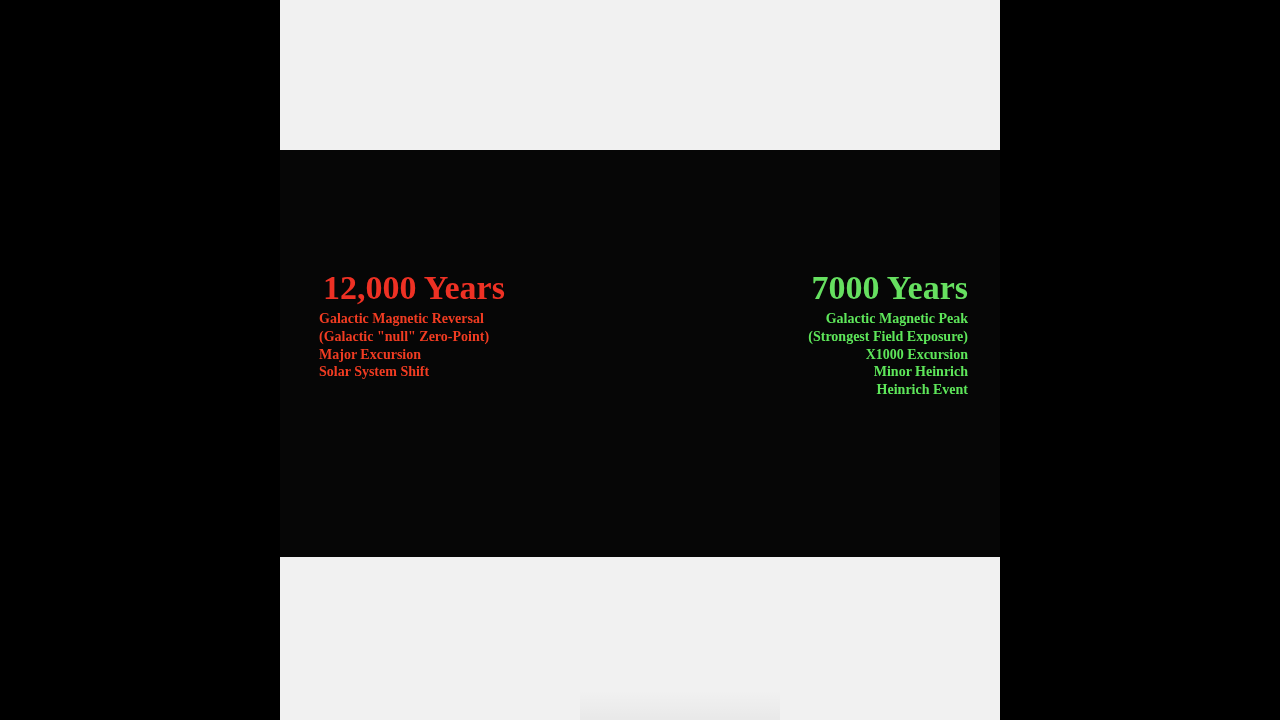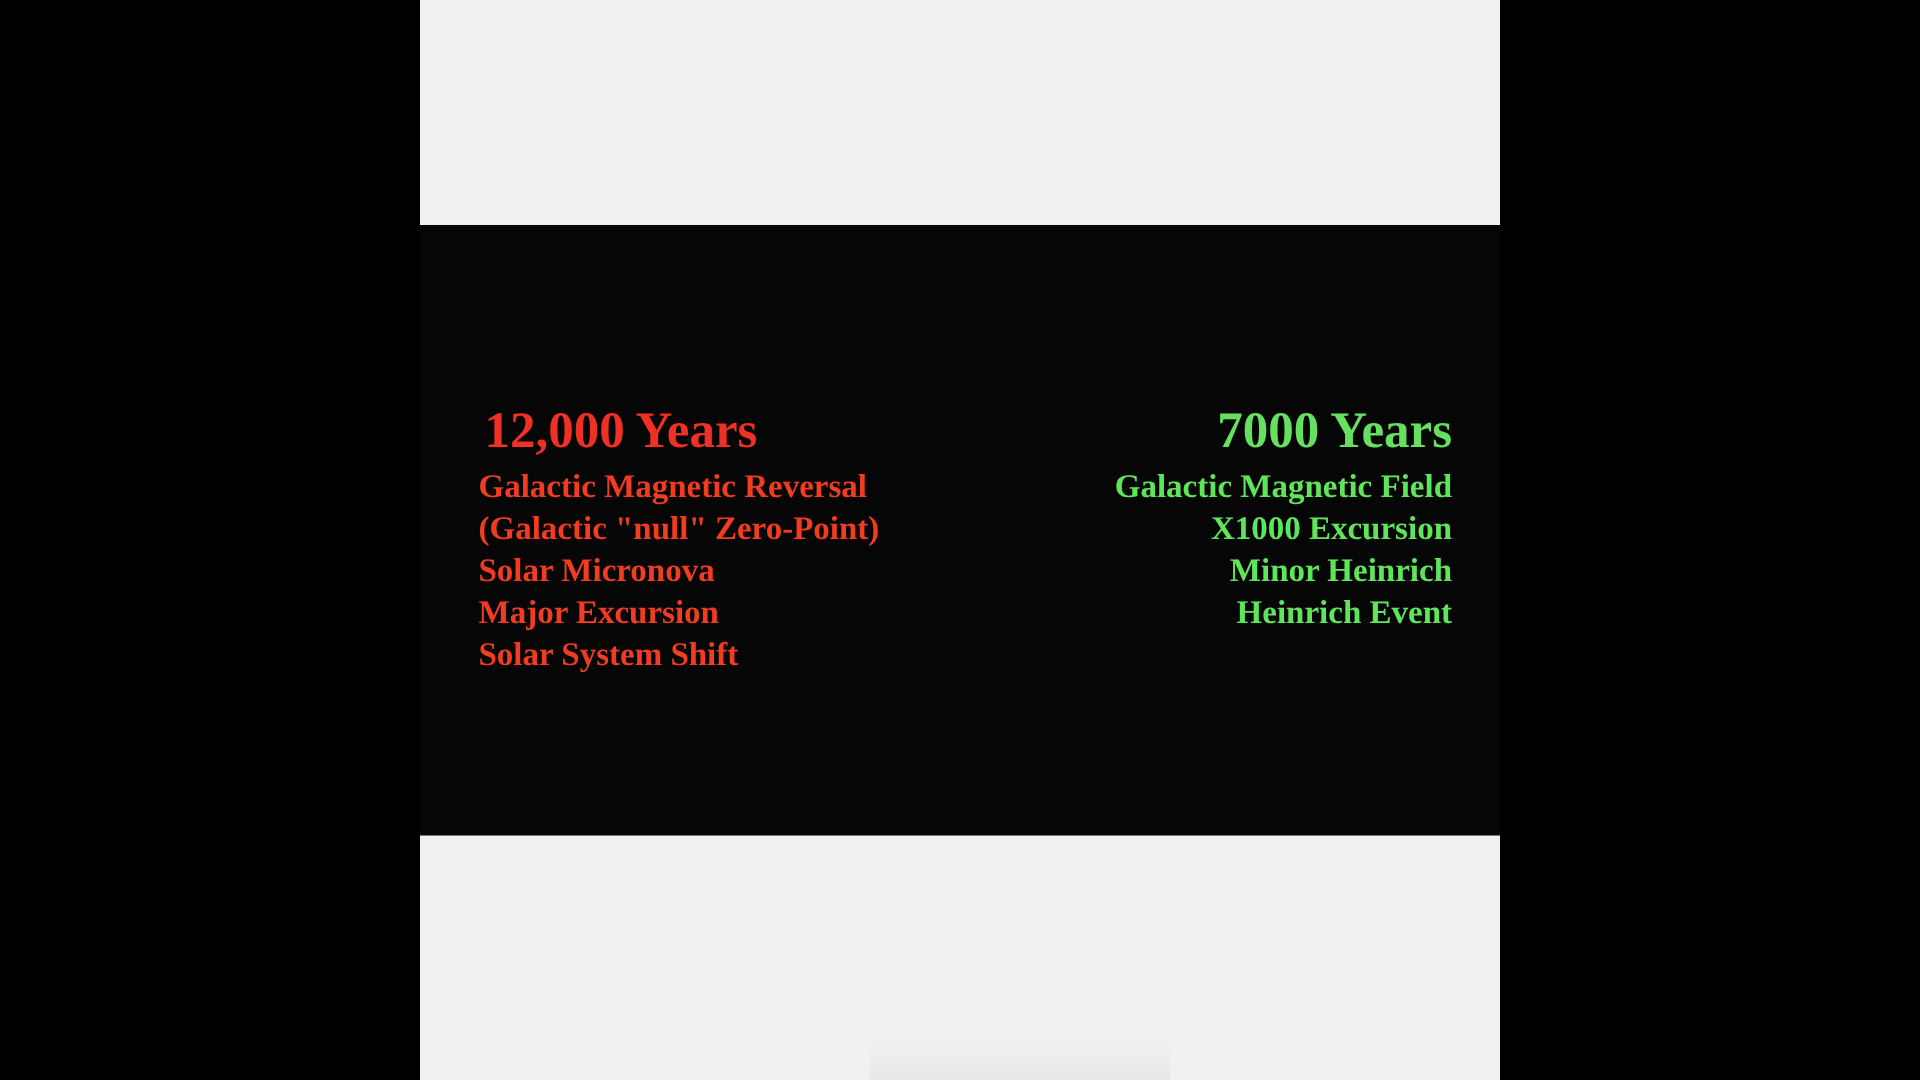--- a/index.html
+++ b/index.html
@@ -68,21 +68,21 @@
   }
   .col-left .col-heading {
     color: #ee3124;
     padding-left: 18px;
   }
   .col-right .col-heading {
     color: #66e060;
     padding-right: 2px;
   }
   .col-line {
-    font-size: 22px;
+    font-size: 14px;
     font-weight: bold;
     line-height: 1.28;
     white-space: nowrap;
   }
   .col-left .col-line {
     color: #f13c22;
     padding-left: 14px;
   }
   .col-right .col-line {
     color: #5ee65a;
@@ -120,28 +120,28 @@
     <div class="shade"></div>
   </div>
 
   <div class="content-band">
     <div class="columns">
 
       <div class="col col-left">
         <div class="col-heading">12,000 Years</div>
         <div class="col-line">Galactic Magnetic Reversal</div>
         <div class="col-line">(Galactic "null" Zero-Point)</div>
-        <div class="col-line">Solar Micronova</div>
         <div class="col-line">Major Excursion</div>
         <div class="col-line">Solar System Shift</div>
       </div>
 
       <div class="col col-right">
         <div class="col-heading">7000 Years</div>
-        <div class="col-line">Galactic Magnetic Field</div>
+        <div class="col-line">Galactic Magnetic Peak</div>
+        <div class="col-line">(Strongest Field Exposure)</div>
         <div class="col-line">X1000 Excursion</div>
         <div class="col-line">Minor Heinrich</div>
         <div class="col-line">Heinrich Event</div>
       </div>
 
     </div>
   </div>
 
 </div>
 

